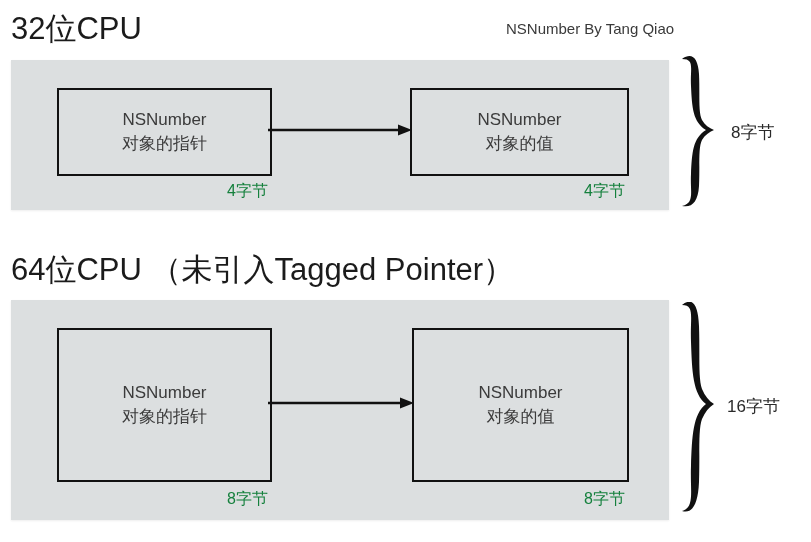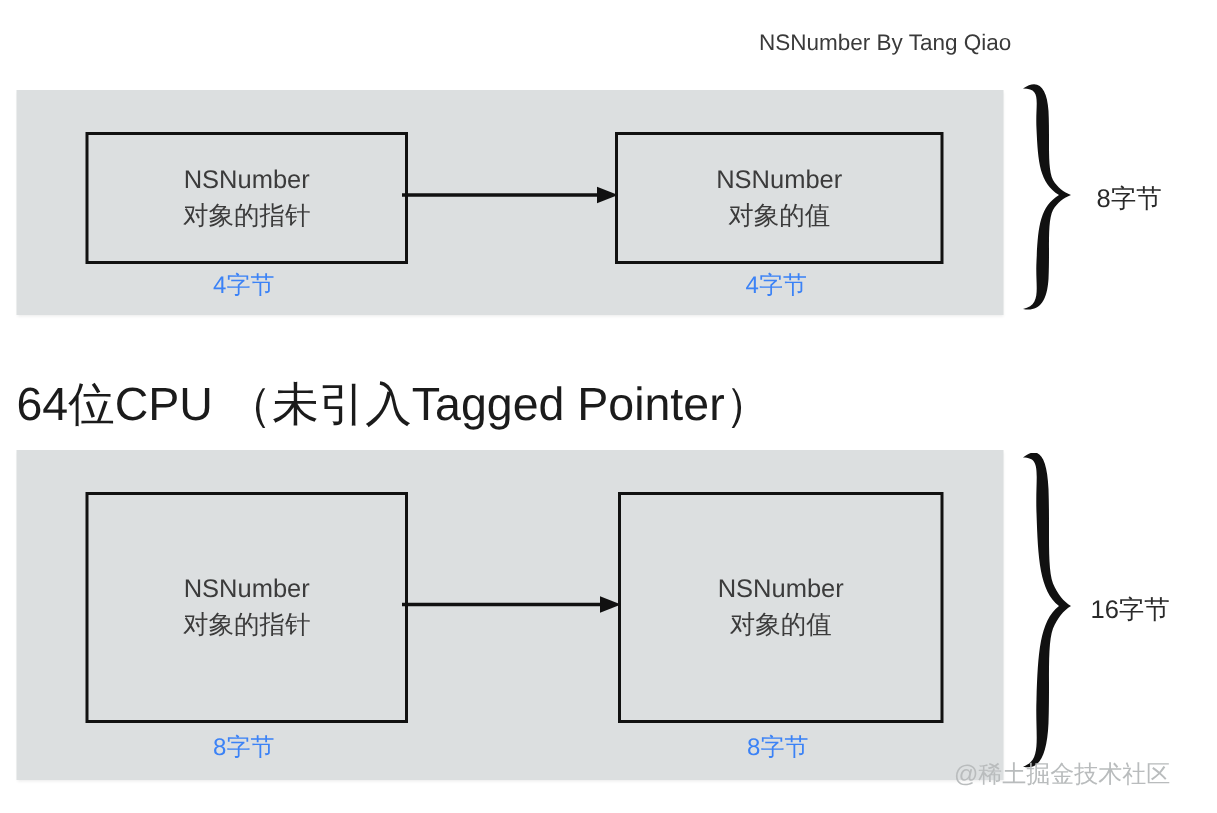--- a/index.html
+++ b/index.html
@@ -75,22 +75,22 @@
   #box-1b { left: 410px; top: 88px; width: 215px; height: 84px; }
   
   #box-2a { left: 57px; top: 328px; width: 211px; height: 150px; }
   #box-2b { left: 412px; top: 328px; width: 213px; height: 150px; }
 
   
   .box-caption {
     position: absolute;
     font-size: 16px;
     line-height: 20px;
-    color: #3b82f6;
-    text-align: center;
+    color: #15803d;
+    text-align: right;
     white-space: nowrap;
   }
   #cap-1a { left: 57px; top: 181px; width: 211px; }
   #cap-1b { left: 410px; top: 181px; width: 215px; }
   #cap-2a { left: 57px; top: 489px; width: 211px; }
   #cap-2b { left: 412px; top: 489px; width: 213px; }
 
   
   .arrow { position: absolute; }
   #arrow-1 { left: 268px; top: 122px; width: 144px; height: 16px; }
@@ -122,20 +122,21 @@
     white-space: nowrap;
   }
 </style>
 </head>
 <body>
 
 <div id="page">
 
   <div id="credit">NSNumber By Tang Qiao</div>
 
+  <div id="title-32" class="section-title">32位CPU</div>
 
   <div id="panel-1" class="panel"></div>
 
   <div id="box-1a" class="membox">
     <span class="lines">
       <span class="l1">NSNumber</span>
       <span class="l2">对象的指针</span>
     </span>
   </div>
   <div id="cap-1a" class="box-caption">4字节</div>
@@ -191,15 +192,14 @@
   <svg id="brace-2" class="brace" viewBox="0 0 46 216" preserveAspectRatio="none">
     <path d="M6,3 C19,3 14,14 15,40 C16,70 17,92 30,102
              C17,112 16,134 15,164 C14,190 19,205 6,209
              C16,212 22,203 23,180 C24,152 22,128 26,117
              C29,110 33,105 38,102
              C33,99 29,94 26,87 C22,76 24,52 23,24 C22,1 16,-5 6,3 Z" fill="#111111"></path>
   </svg>
 
   <div id="total-2" class="total-label">16字节</div>
 
-  <div id="watermark">@稀土掘金技术社区</div>
 
 </div>
 
 </body></html>

